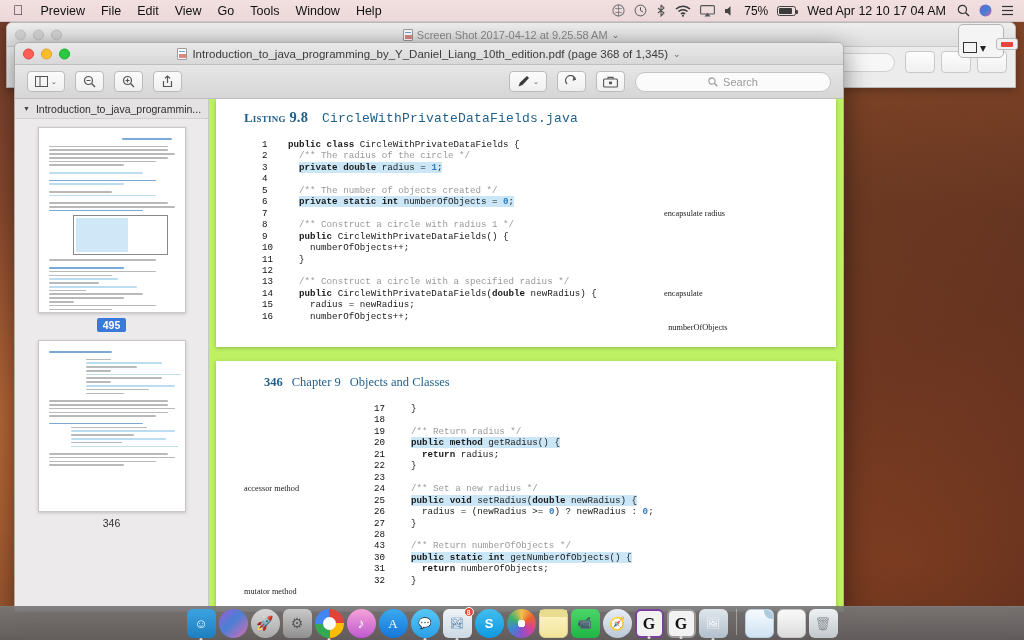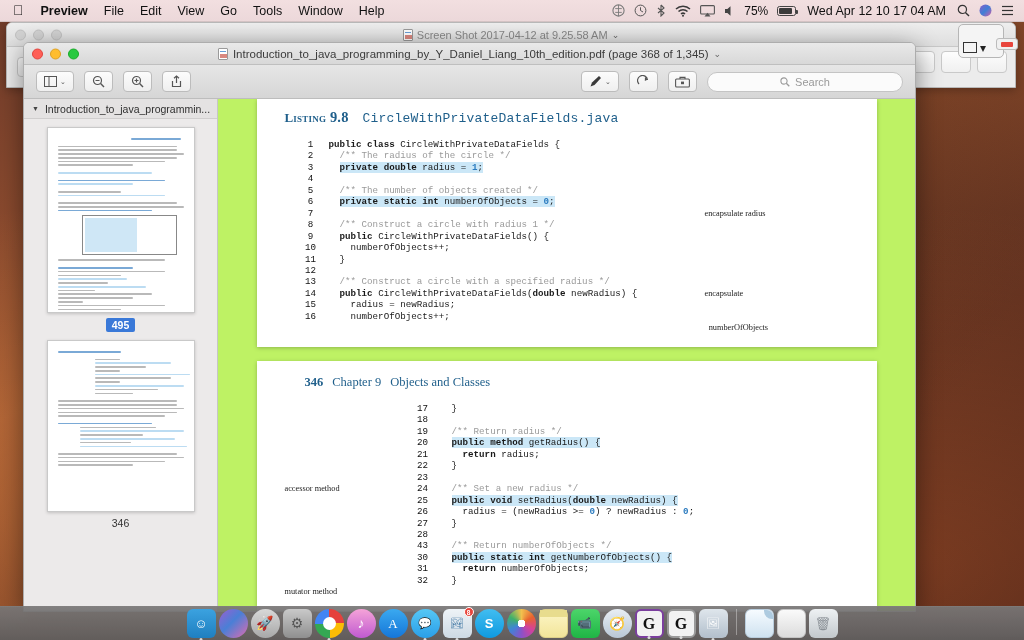--- a/index.html
+++ b/index.html
@@ -28,21 +28,21 @@
   
   .menubar {
     position:absolute; top:0; left:0; right:0; height:22px;
     background: linear-gradient(180deg, #f2dfe0 0%, #ecd8da 100%);
     display:flex; align-items:center; padding:0 8px;
     font-size:12.5px; color:#111; z-index:60;
     border-bottom:1px solid rgba(0,0,0,.12);
   }
   .mb-apple { font-size:14px; padding:0 9px 2px 5px; line-height:1; }
   .mb-item { padding:0 8px; white-space:nowrap; }
-  .mb-item.bold { font-weight:bold; }
+  .mb-item.bold { font-weight:normal; }
   .mb-right { margin-left:auto; display:flex; align-items:center; gap:9px; padding-right:2px; }
   .mb-right .mbi { display:flex; align-items:center; color:#333; }
   .mb-clock { font-size:12.5px; white-space:nowrap; padding:0 2px; }
   .batt-pct { font-size:12px; }
   .batt {
     width:19px; height:10px; border:1.2px solid #444; border-radius:2.5px;
     position:relative; display:inline-block;
   }
   .batt::after{ content:""; position:absolute; right:-3px; top:3px; width:2px; height:4px; background:#444; border-radius:0 1px 1px 0;}
   .batt i { position:absolute; left:1px; top:1px; bottom:1px; width:74%; background:#3b3b3b; border-radius:1px; display:block; }
@@ -82,21 +82,21 @@
   .minwin .g1 { position:absolute; left:4px; bottom:4px; width:14px;height:11px;border:1.5px solid #333; }
   .minwin .g2 { position:absolute; left:21px; bottom:3px; font-size:12px; color:#222; line-height:1;}
   .redtab {
     position:absolute; right:6px; top:38px; width:22px; height:12px;
     background:#f0f0f0; border:1px solid #bbb; border-radius:3px; z-index:11;
   }
   .redtab i { position:absolute; left:4px; top:3px; width:12px; height:5px; background:#e8453c; border-radius:1px;}
 
   
   .win {
-    position:absolute; left:23px; top:42px; width:893px; height:570px;
+    position:absolute; left:14px; top:42px; width:830px; height:570px;
     background:#ececec; border-radius:6px 6px 0 0;
     box-shadow:0 6px 26px rgba(0,0,0,.45);
     overflow:hidden; z-index:30;
     border:1px solid #adadad;
   }
   .win-title {
     height:22px; background:linear-gradient(180deg,#e9e9e9,#d8d8d8);
     border-bottom:1px solid #bfbfbf;
     display:flex; align-items:center; justify-content:center; position:relative;
   }
@@ -189,21 +189,21 @@
   }
   .pghead b { font-weight:bold; }
   .pghead span { margin-left:9px; }
 
   .code {
     position:absolute;
     font-family:"Liberation Mono", monospace;
     font-size:9.2px; line-height:11.45px; color:#1a1a1a;
     white-space:pre;
   }
-  .lnums { text-align:center; width:16px; color:#111; }
+  .lnums { text-align:left; width:16px; color:#111; }
   .mgn { font-family:"Liberation Serif", serif; font-size:8.3px; color:#222; line-height:11.45px; white-space:pre; }
   .cm { color:#9a9a9a; }
   .kw { font-weight:bold; color:#1a1a1a; }
   .num2 { color:#2b7bbf; font-weight:bold; }
   .hl { background:#cbe7f7; }
 
   
   .dock {
     position:absolute; left:0; right:0; bottom:0; height:34px;
     background:linear-gradient(180deg, rgba(120,118,118,.93), rgba(96,94,94,.95));

